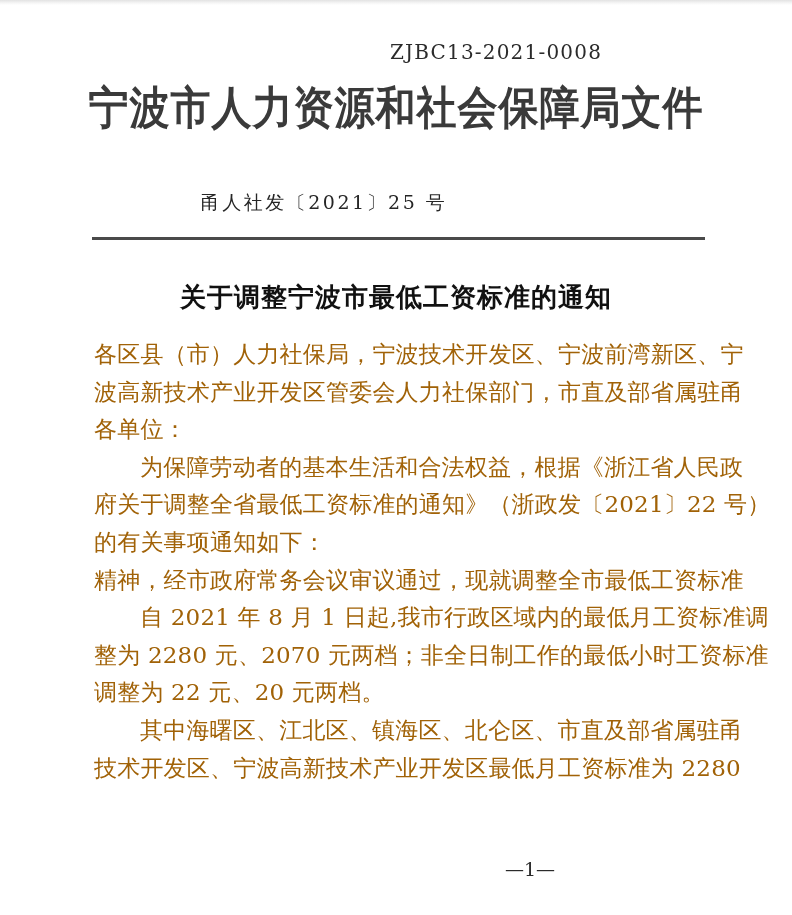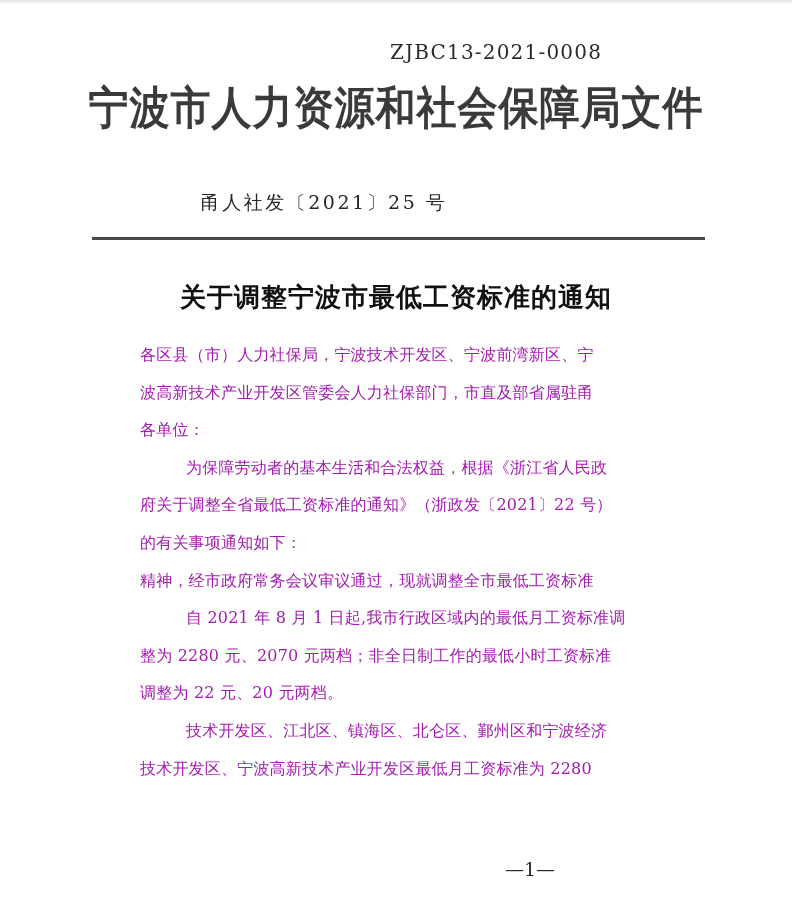--- a/index.html
+++ b/index.html
@@ -121,26 +121,25 @@
 
   
   .body-block {
     position: absolute;
     top: 336px;
     left: 94px;
     width: 614px;
   }
   .body-line {
     font-family: "DejaVu Serif", "Liberation Serif", serif;
-    font-size: 16px;
+    font-size: 23px;
     line-height: 37.6px;
     letter-spacing: 0.2px;
-    color: #a21caf;
+    color: #a16207;
     white-space: pre;
-    margin-left: 46px;
   }
   .body-line.indent {
     text-indent: 46px;
   }
 
   
   .page-footer {
     position: absolute;
     top: 858px;
     left: 0;
@@ -186,21 +185,21 @@
       <div class="body-line">各区县（市）人力社保局，宁波技术开发区、宁波前湾新区、宁</div>
       <div class="body-line">波高新技术产业开发区管委会人力社保部门，市直及部省属驻甬</div>
       <div class="body-line">各单位：</div>
       <div class="body-line indent">为保障劳动者的基本生活和合法权益，根据《浙江省人民政</div>
       <div class="body-line">府关于调整全省最低工资标准的通知》（浙政发〔2021〕22 号）</div>
       <div class="body-line">的有关事项通知如下：</div>
       <div class="body-line">精神，经市政府常务会议审议通过，现就调整全市最低工资标准</div>
       <div class="body-line indent">自 2021 年 8 月 1 日起,我市行政区域内的最低月工资标准调</div>
       <div class="body-line">整为 2280 元、2070 元两档；非全日制工作的最低小时工资标准</div>
       <div class="body-line">调整为 22 元、20 元两档。</div>
-      <div class="body-line indent">技术开发区、江北区、镇海区、北仑区、鄞州区和宁波经济</div>
+      <div class="body-line indent">其中海曙区、江北区、镇海区、北仑区、市直及部省属驻甬</div>
       <div class="body-line">技术开发区、宁波高新技术产业开发区最低月工资标准为 2280</div>
     </div>
 
   <div class="page-footer">
     <span class="folio">—1—</span>
   </div>
 
 </div>
 
 </body></html>

